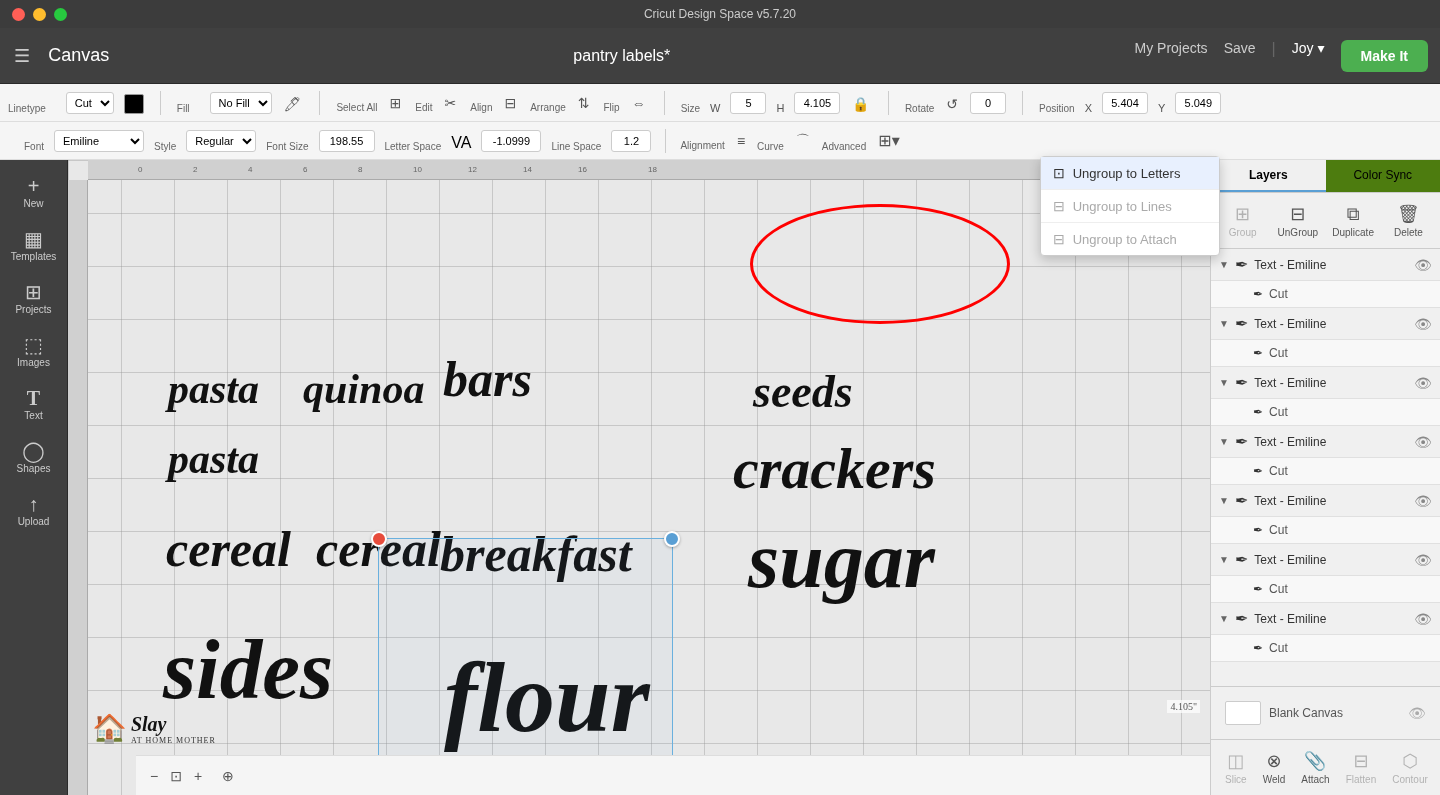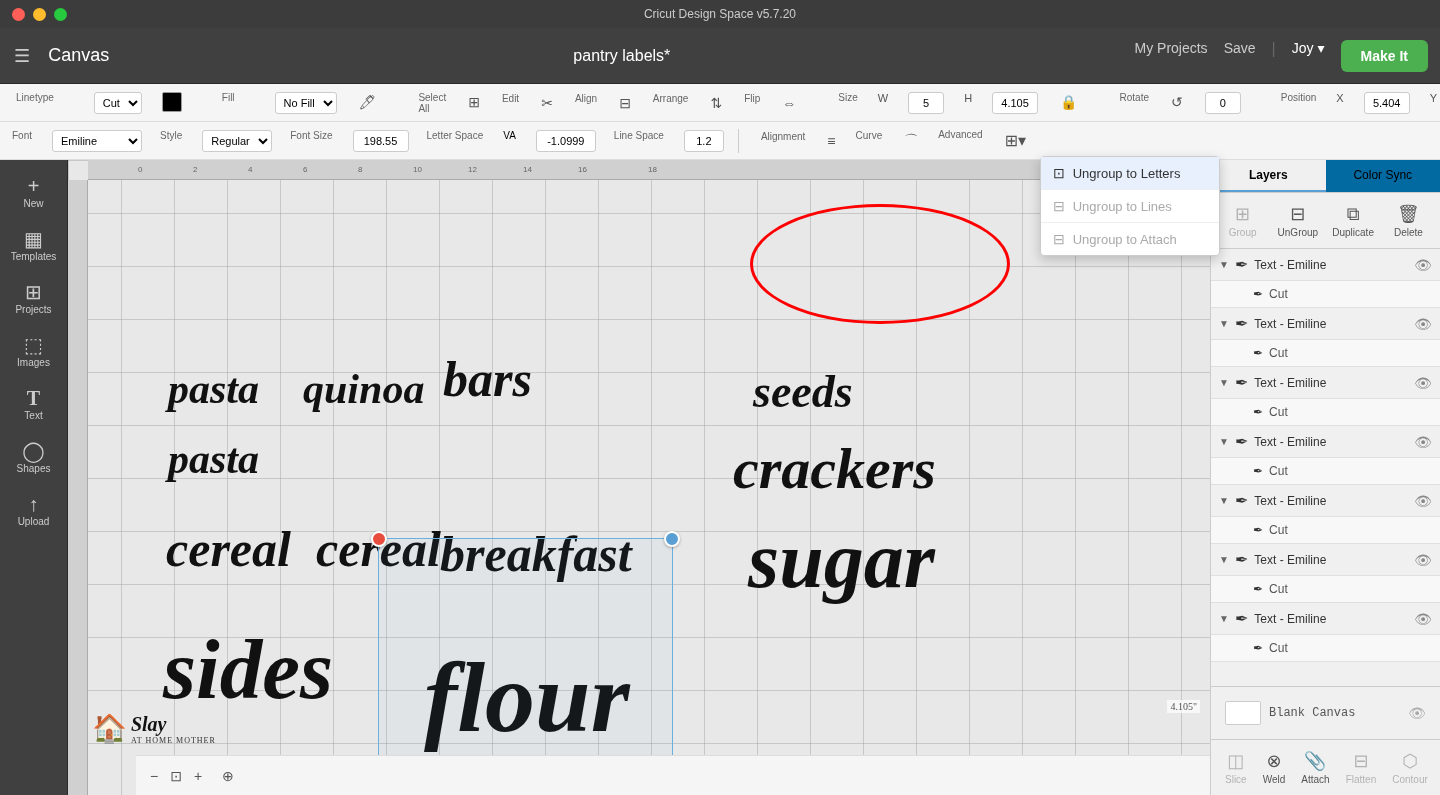--- a/index.html
+++ b/index.html
@@ -40,38 +40,38 @@
       background: #4caf50; color: #fff; border: none; border-radius: 6px;
       padding: 8px 20px; font-size: 14px; font-weight: 600; cursor: pointer;
     }
 
     
     #secondary-toolbar {
       width: 100%; height: 38px; background: #f5f5f5;
       display: flex; align-items: center; padding: 0 8px; gap: 12px;
       border-bottom: 1px solid #ddd; position: relative;
     }
-    .toolbar-group { display: flex; align-items: flex-start; gap: 20px; margin-left: 8px; }
+    .toolbar-group { display: flex; align-items: flex-end; gap: 10px; }
     .toolbar-label { font-size: 10px; color: #666; }
     .toolbar-select {
       font-size: 11px; background: #fff; border: 1px solid #ccc;
       border-radius: 3px; padding: 2px 4px; height: 22px;
     }
     .toolbar-input {
       font-size: 11px; background: #fff; border: 1px solid #ccc;
       border-radius: 3px; padding: 2px 4px; height: 22px; width: 40px; text-align: center;
     }
     .color-swatch { width: 20px; height: 20px; background: #000; border: 1px solid #999; border-radius: 2px; }
     .toolbar-icon-btn { background: none; border: none; cursor: pointer; padding: 2px; font-size: 14px; color: #555; }
     .toolbar-divider { width: 1px; height: 24px; background: #ccc; margin: 0 4px; }
 
     
     #text-toolbar {
       width: 100%; height: 38px; background: #f5f5f5;
-      display: flex; align-items: center; padding: 0 4px; gap: 10px;
+      display: flex; align-items: center; padding: 0 24px; gap: 10px;
       border-bottom: 1px solid #ddd; position: relative;
     }
 
     
     #advanced-dropdown {
       position: absolute; top: 34px; right: 220px; z-index: 1000;
       background: #fff; border: 1px solid #ccc; border-radius: 4px;
       box-shadow: 0 4px 12px rgba(0,0,0,0.2); width: 180px;
     }
     .dropdown-item {
@@ -164,21 +164,21 @@
     
     #right-panel {
       width: 230px; background: #f0f0f0; border-left: 1px solid #ccc;
       display: flex; flex-direction: column;
     }
     #panel-tabs {
       display: flex; border-bottom: 1px solid #ccc;
     }
     .panel-tab {
       flex: 1; padding: 8px; text-align: center; font-size: 12px;
-      cursor: pointer; background: #0369a1; border-bottom: 2px solid transparent;
+      cursor: pointer; background: #4d7c0f; border-bottom: 2px solid transparent;
     }
     .panel-tab.active { background: #f0f0f0; border-bottom-color: #5a9fd4; font-weight: 600; }
 
     #panel-actions {
       display: flex; align-items: center; padding: 6px; gap: 4px;
       border-bottom: 1px solid #ccc; background: #f0f0f0;
     }
     .panel-action-btn {
       flex: 1; display: flex; flex-direction: column; align-items: center;
       gap: 2px; cursor: pointer; padding: 4px; border-radius: 3px;
@@ -197,21 +197,21 @@
     .layer-icon { font-size: 16px; color: #333; }
     .layer-name { flex: 1; color: #333; }
     .layer-sub { padding-left: 24px; background: #f8f8f8; }
     .layer-sub .layer-name { color: #555; }
     .layer-eye { color: #888; font-size: 14px; cursor: pointer; margin-left: auto; }
 
     #panel-bottom {
       border-top: 1px solid #ccc; padding: 8px;
     }
     .blank-canvas-item {
-      display: flex; align-items: center; gap: 8px; padding: 6px; font-family: Liberation Mono, monospace;
+      display: flex; align-items: center; gap: 8px; padding: 6px;
     }
     .blank-canvas-swatch { width: 36px; height: 24px; background: #fff; border: 1px solid #ccc; border-radius: 2px; }
     .blank-canvas-label { font-size: 12px; color: #555; flex: 1; }
 
     #panel-footer {
       display: flex; align-items: center; justify-content: space-around;
       padding: 6px; border-top: 1px solid #ccc; background: #f0f0f0;
     }
     .panel-footer-btn {
       display: flex; flex-direction: column; align-items: center; gap: 2px;
@@ -331,21 +331,21 @@
     <select class="toolbar-select" style="width:70px">
       <option>Regular</option>
     </select>
   </div>
   <div class="toolbar-group">
     <span class="toolbar-label">Font Size</span>
     <input class="toolbar-input" style="width: 56px;" value="198.55">
   </div>
   <div class="toolbar-group">
     <span class="toolbar-label">Letter Space</span>
-    <span style="font-size:10px">VA</span>
+    <span style="font-size:16px">VA</span>
     <input class="toolbar-input" style="width: 60px;" value="-1.0999">
   </div>
   <div class="toolbar-group">
     <span class="toolbar-label">Line Space</span>
     <input class="toolbar-input" style="width: 40px;" value="1.2">
   </div>
   <div class="toolbar-divider"></div>
   <div class="toolbar-group">
     <span class="toolbar-label">Alignment</span>
     <button class="toolbar-icon-btn">≡</button>
@@ -437,21 +437,21 @@
       <div class="script-text" style="left:665px;top:185px;font-size:46px">seeds</div>
       <div class="script-text" style="left:80px;top:255px;font-size:42px">pasta</div>
       <div class="script-text" style="left:645px;top:255px;font-size:58px">crackers</div>
 
       <div class="script-text" style="left:78px;top:340px;font-size:50px">cereal</div>
       <div class="script-text" style="left:228px;top:340px;font-size:50px">cereal</div>
       <div class="script-text" style="left:352px;top:345px;font-size:50px">breakfast</div>
       <div class="script-text" style="left:660px;top:335px;font-size:80px">sugar</div>
 
       <div class="script-text" style="left:75px;top:440px;font-size:85px">sides</div>
-      <div class="script-text" style="left:336px;top:460px;font-size:100px">flour</div>
+      <div class="script-text" style="left:356px;top:460px;font-size:100px">flour</div>
 
       <div class="script-text" style="left:80px;top:580px;font-size:32px">snacks</div>
       <div class="script-text" style="left:190px;top:580px;font-size:32px">snacks</div>
 
       <div id="selection-box">
         <div class="selection-handle handle-tl"></div>
         <div class="selection-handle handle-tr"></div>
 
       </div>
 

